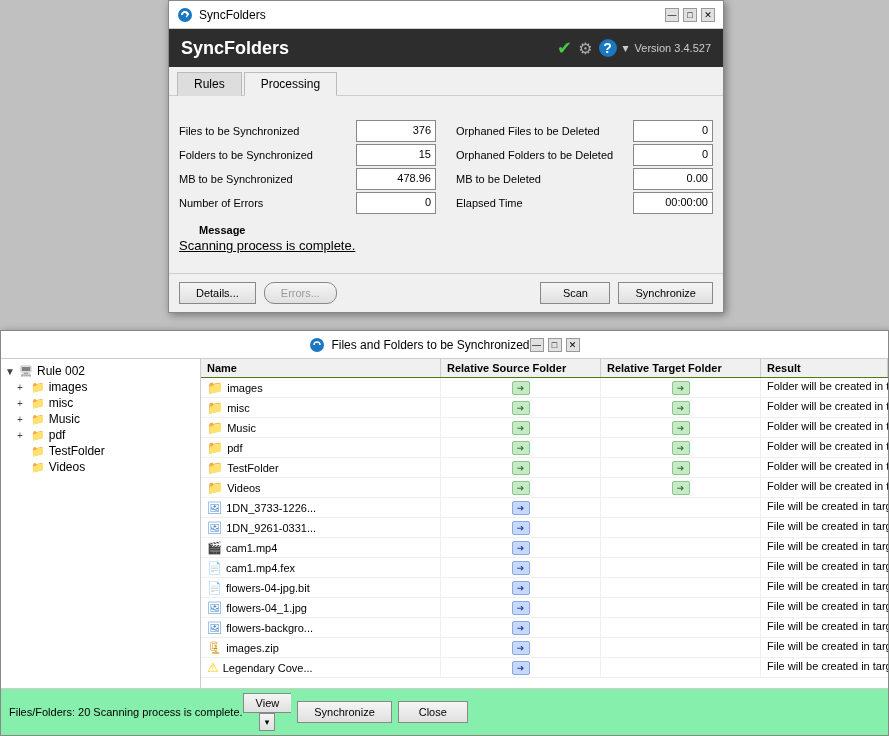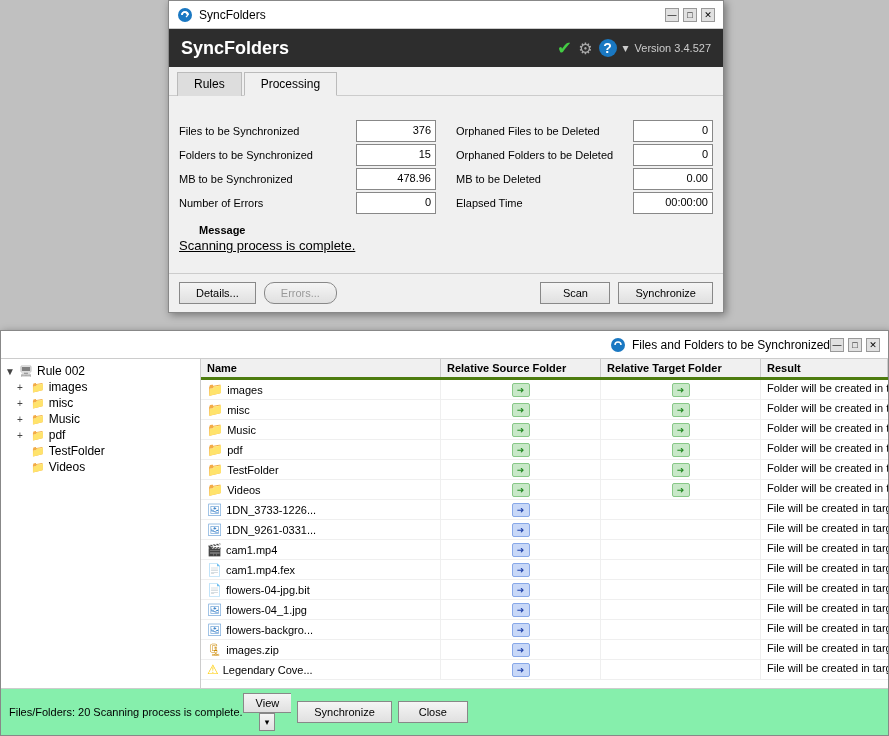--- a/index.html
+++ b/index.html
@@ -224,21 +224,21 @@
       box-shadow: 2px 2px 8px rgba(0,0,0,0.4);
       bottom: 0;
       display: flex;
       flex-direction: column;
     }
 
     .files-title-bar {
       background: #fff;
       display: flex;
       align-items: center;
-      justify-content: flex-end;
+      justify-content: center;
       padding: 4px 8px;
       border-bottom: 1px solid #ccc;
       height: 28px;
     }
 
     .files-title-left {
       display: flex;
       align-items: center;
       gap: 6px;
       font-size: 12px;
@@ -283,21 +283,21 @@
       flex: 1;
       display: flex;
       flex-direction: column;
       overflow: hidden;
     }
 
     .files-table-header {
       display: grid;
       grid-template-columns: 240px 160px 160px 1fr;
       background: #f0f0f0;
-      border-bottom: 3px solid #4d7c0f;
+      border-bottom: 1px solid #4d7c0f;
       font-size: 11px;
       font-weight: bold;
     }
 
     .files-table-header .col-head {
       padding: 3px 6px;
       border-right: 1px solid #ccc;
     }
 
     .files-table-body {

